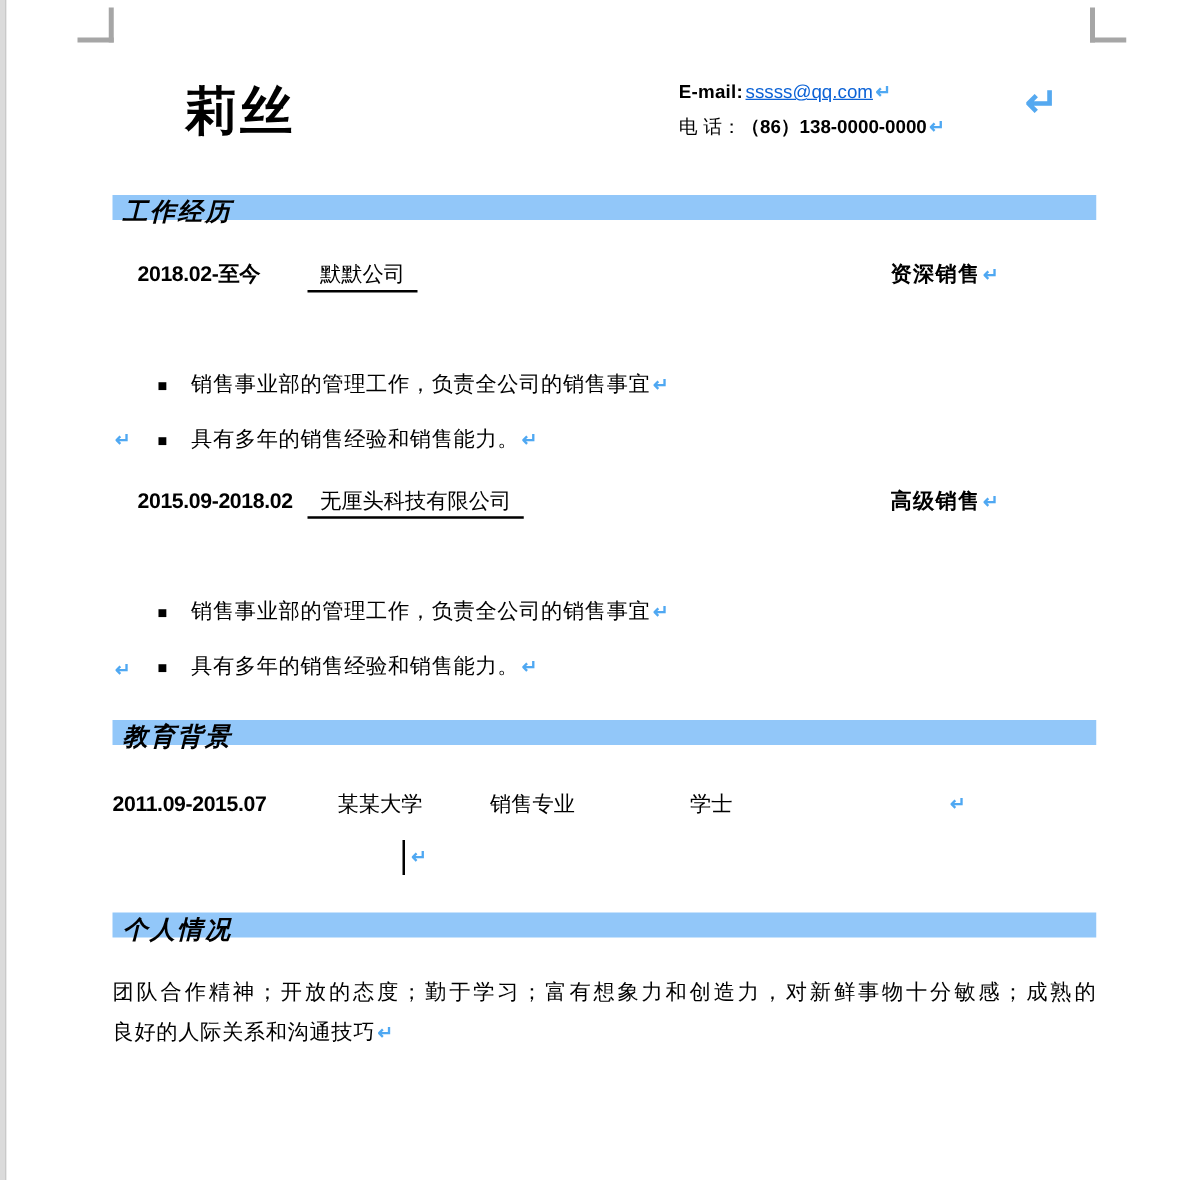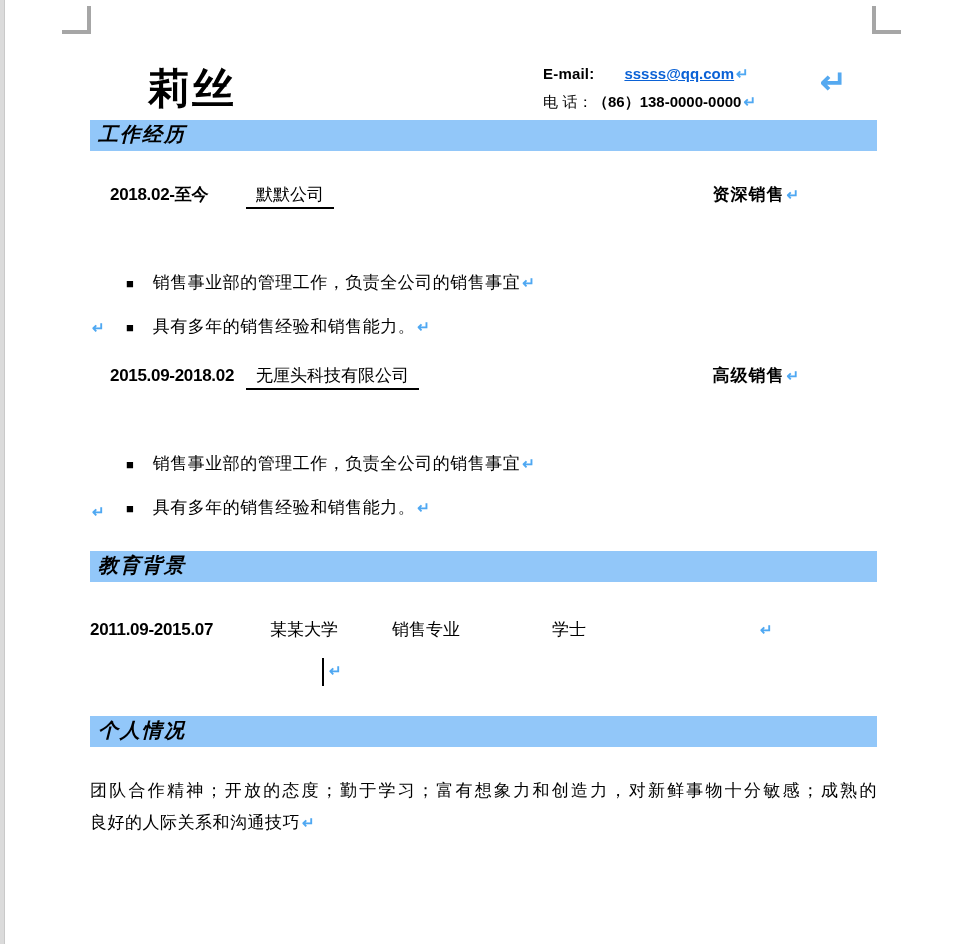--- a/index.html
+++ b/index.html
@@ -17,42 +17,42 @@
     width: 4px; background: #dbdbdb; border-right: 1px solid #c9c9c9;
   }
   
   .corner { position: absolute; width: 25px; height: 24px; }
   .corner-left  { left: 62px;  top: 6px; border-right: 4px solid #a6a6a6; border-bottom: 4px solid #a6a6a6; }
   .corner-right { left: 872px; top: 6px; border-left: 4px solid #a6a6a6;  border-bottom: 4px solid #a6a6a6; }
 
   .content { position: relative; margin-left: 90px; width: 787px; }
 
   
-  .doc-header { position: relative; height: 120px; }
+  .doc-header { position: relative; height: 156px; }
   .name {
     position: absolute; left: 58px; top: 66px;
     font-size: 42px; font-weight: 900; letter-spacing: 2px;
     font-family: "DejaVu Sans", sans-serif; line-height: 46px;
   }
   .contact { position: absolute; left: 453px; top: 60px; font-size: 15px; line-height: 28px; white-space: nowrap; }
   .contact-row { display: flex; align-items: baseline; }
   .contact-label { font-weight: bold; letter-spacing: 0.2px; }
   .contact-label.cn { font-weight: normal; }
-  .email-link { color: #0b62d6; text-decoration: underline; font-weight: bold; margin-left: 30px; cursor: pointer; }
+  .email-link { color: #0b62d6; text-decoration: underline; font-weight: normal; margin-left: 2px; cursor: pointer; }
   .phone-value { font-weight: bold; }
   .pilcrow { color: #4fa8f2; font-weight: bold; font-size: 15px; margin-left: 2px; user-select: none; }
   .pilcrow-big {
     position: absolute; left: 730px; top: 66px;
     color: #55a9f0; font-weight: 900; font-size: 32px; line-height: 32px;
   }
   .pilcrow-line { height: 22px; line-height: 22px; }
 
   
   .section-bar {
-    height: 31px; line-height: 28px; background: #92c7f9;
+    height: 20px; line-height: 28px; background: #92c7f9;
     padding-left: 8px; font-size: 20px; font-weight: bold; font-style: italic;
     letter-spacing: 2px;
     font-family: "Liberation Serif", serif;
   }
 
   
   .job-row { display: flex; align-items: baseline; margin-top: 32px; height: 24px; line-height: 24px; font-size: 17px; }
   .job-row.second { margin-top: 25px; }
   .job-period { width: 136px; font-weight: bold; letter-spacing: -0.3px; white-space: nowrap; margin-left: 20px; }
   .job-company {

